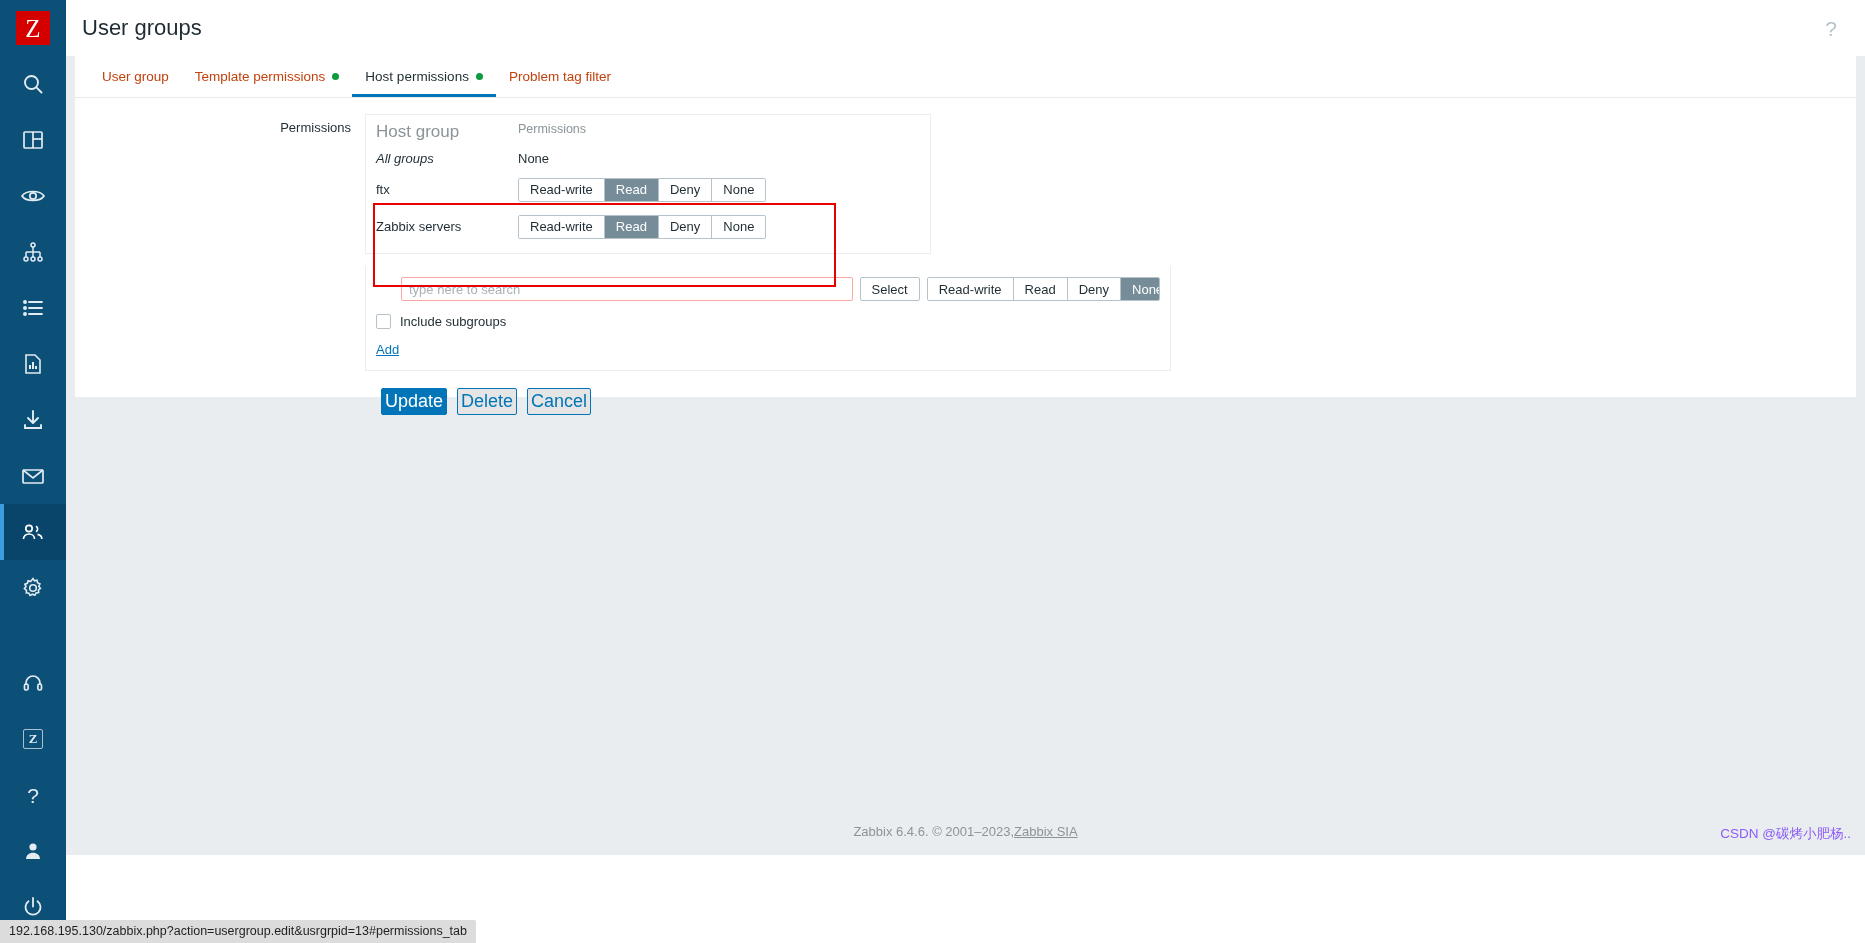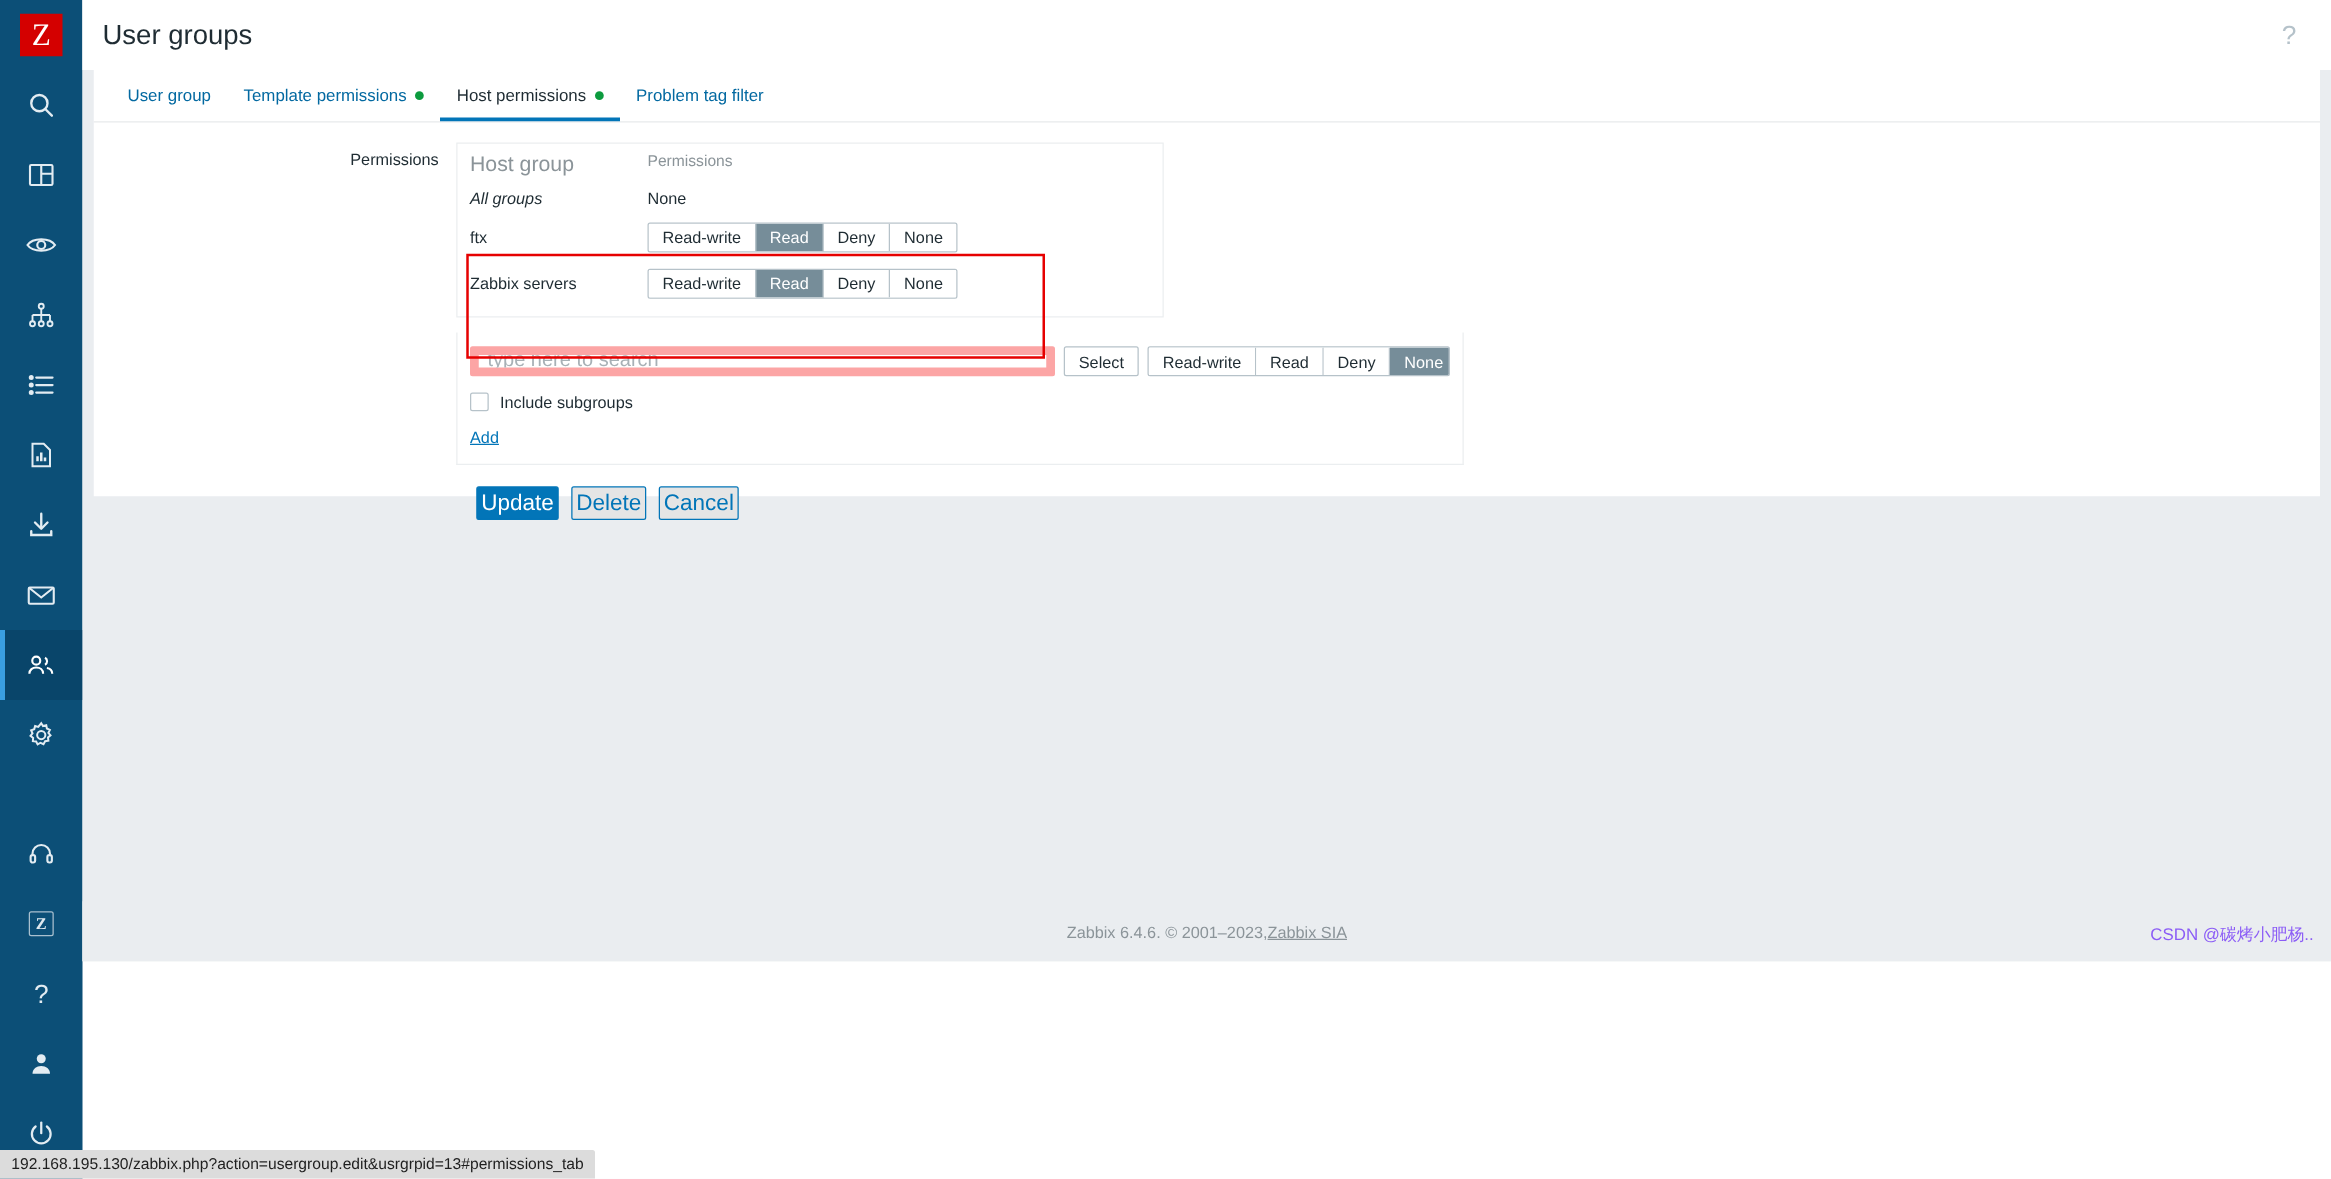--- a/index.html
+++ b/index.html
@@ -51,21 +51,21 @@
   }
   .zicon {
     width: 20px; height: 20px; border: 1.6px solid #a9c0cf;
     color: #dfe9ef; font-size: 13px; font-weight: bold;
     display: flex; align-items: center; justify-content: center;
     font-family: "Liberation Serif", serif; border-radius: 2px;
   }
 
   
   .main {
-    flex: 1; height: 769px;
+    flex: 1; height: 855px;
     background: #eaedf0;
     display: flex; flex-direction: column;
     position: relative;
   }
   .header {
     height: 56px; background: #ffffff;
     display: flex; align-items: center;
     padding: 0 22px 0 16px;
     flex-shrink: 0;
   }
@@ -89,21 +89,21 @@
   }
 
   
   .tabs {
     display: flex; align-items: flex-end;
     padding: 0 0 0 14px;
     height: 42px;
     border-bottom: 1px solid #e8eaec;
   }
   .tab {
-    font-size: 13.5px; color: #0369a1;
+    font-size: 13.5px; color: #c2410c;
     padding: 10px 13px 11px 13px;
     cursor: pointer; white-space: nowrap;
     display: flex; align-items: center; gap: 7px;
     border-bottom: 3px solid transparent;
     line-height: 1;
   }
   .tab.active { color: #1f2c33; border-bottom-color: #0275b8; justify-content: flex-end; }
   .dot-green {
     width: 7px; height: 7px; border-radius: 50%;
     background: #0c9b3e; display: inline-block;
@@ -177,25 +177,26 @@
     width: 806px;
     border: 1px solid #ebeef0;
     border-top: none;
     background: #ffffff;
     padding: 11px 10px 12px 10px;
     margin-top: 12px;
   }
   .search-line { display: flex; align-items: center; gap: 7px; }
   .search-input {
     width: 480px; height: 24px;
-    border: 7px solid #fca5a5; border-radius: 2px;
-    font-size: 16px; color: #1f2c33;
+    border: 1px solid #fca5a5; border-radius: 2px;
+    font-size: 13px; color: #1f2c33;
     padding: 0 7px;
     font-family: "Liberation Sans", sans-serif;
     background: #fff;
+    margin-left: 25px;
   }
   .search-input::placeholder { color: #a8b1b6; }
   .btn-select {
     height: 24px; padding: 0 11px;
     border: 1px solid #b6c2c9; border-radius: 2px;
     background: #ffffff; color: #1f2c33; font-size: 13px;
     cursor: pointer;
     font-family: "Liberation Sans", sans-serif;
     display: flex; align-items: center;
   }

